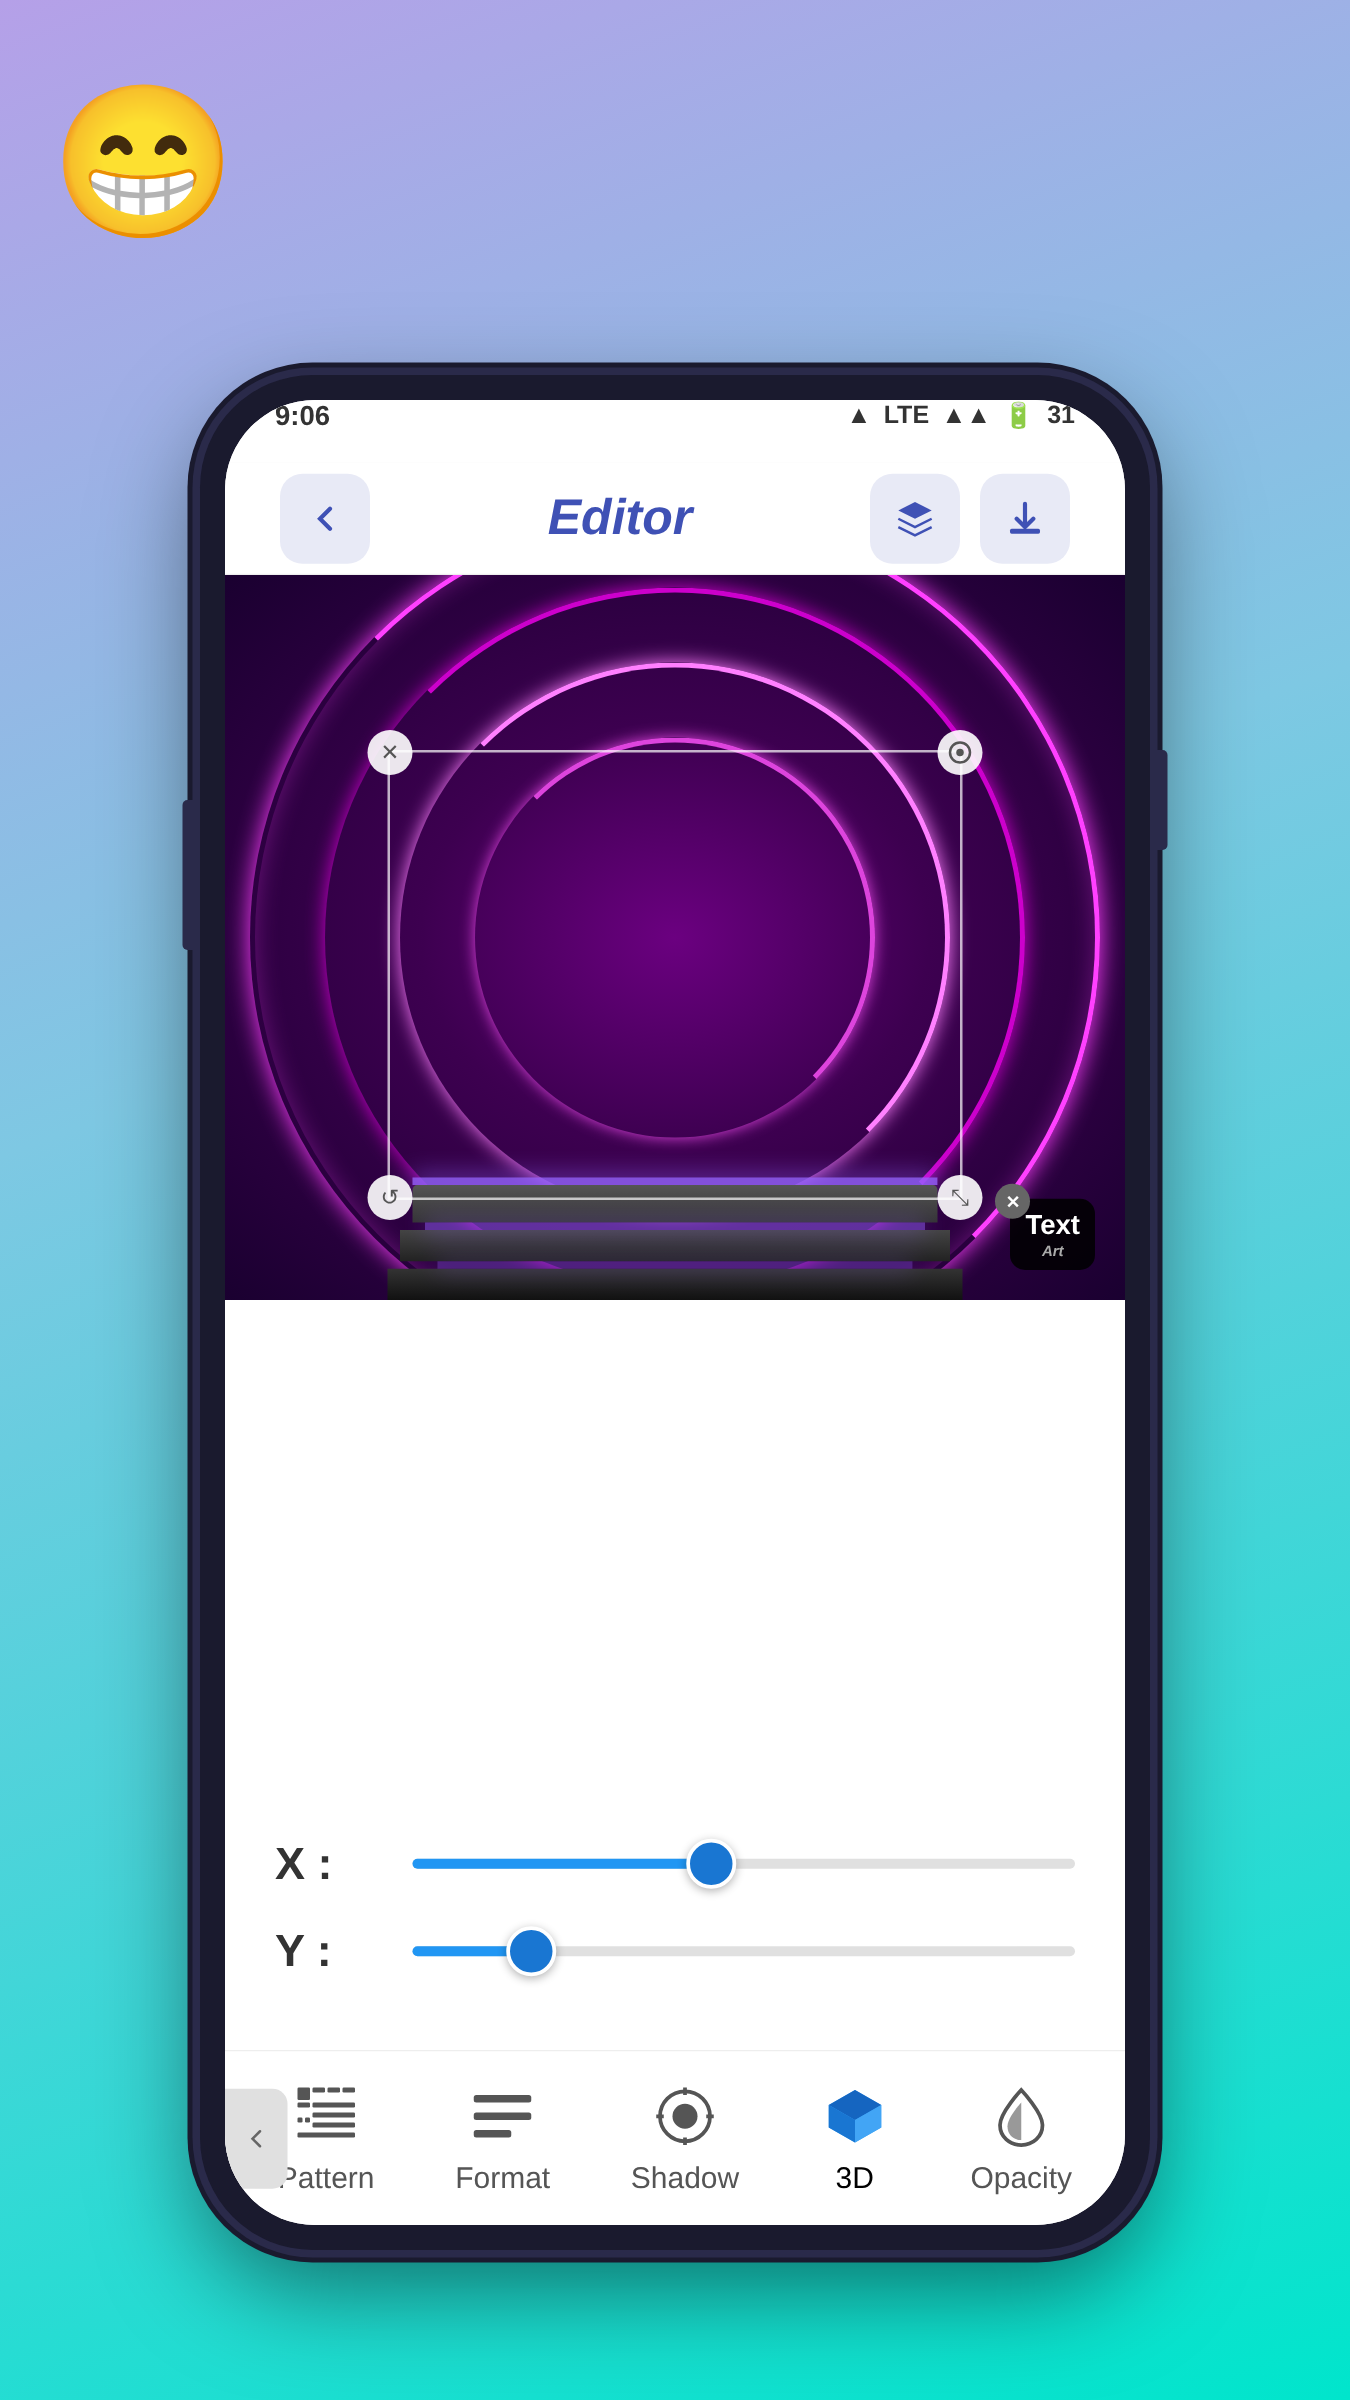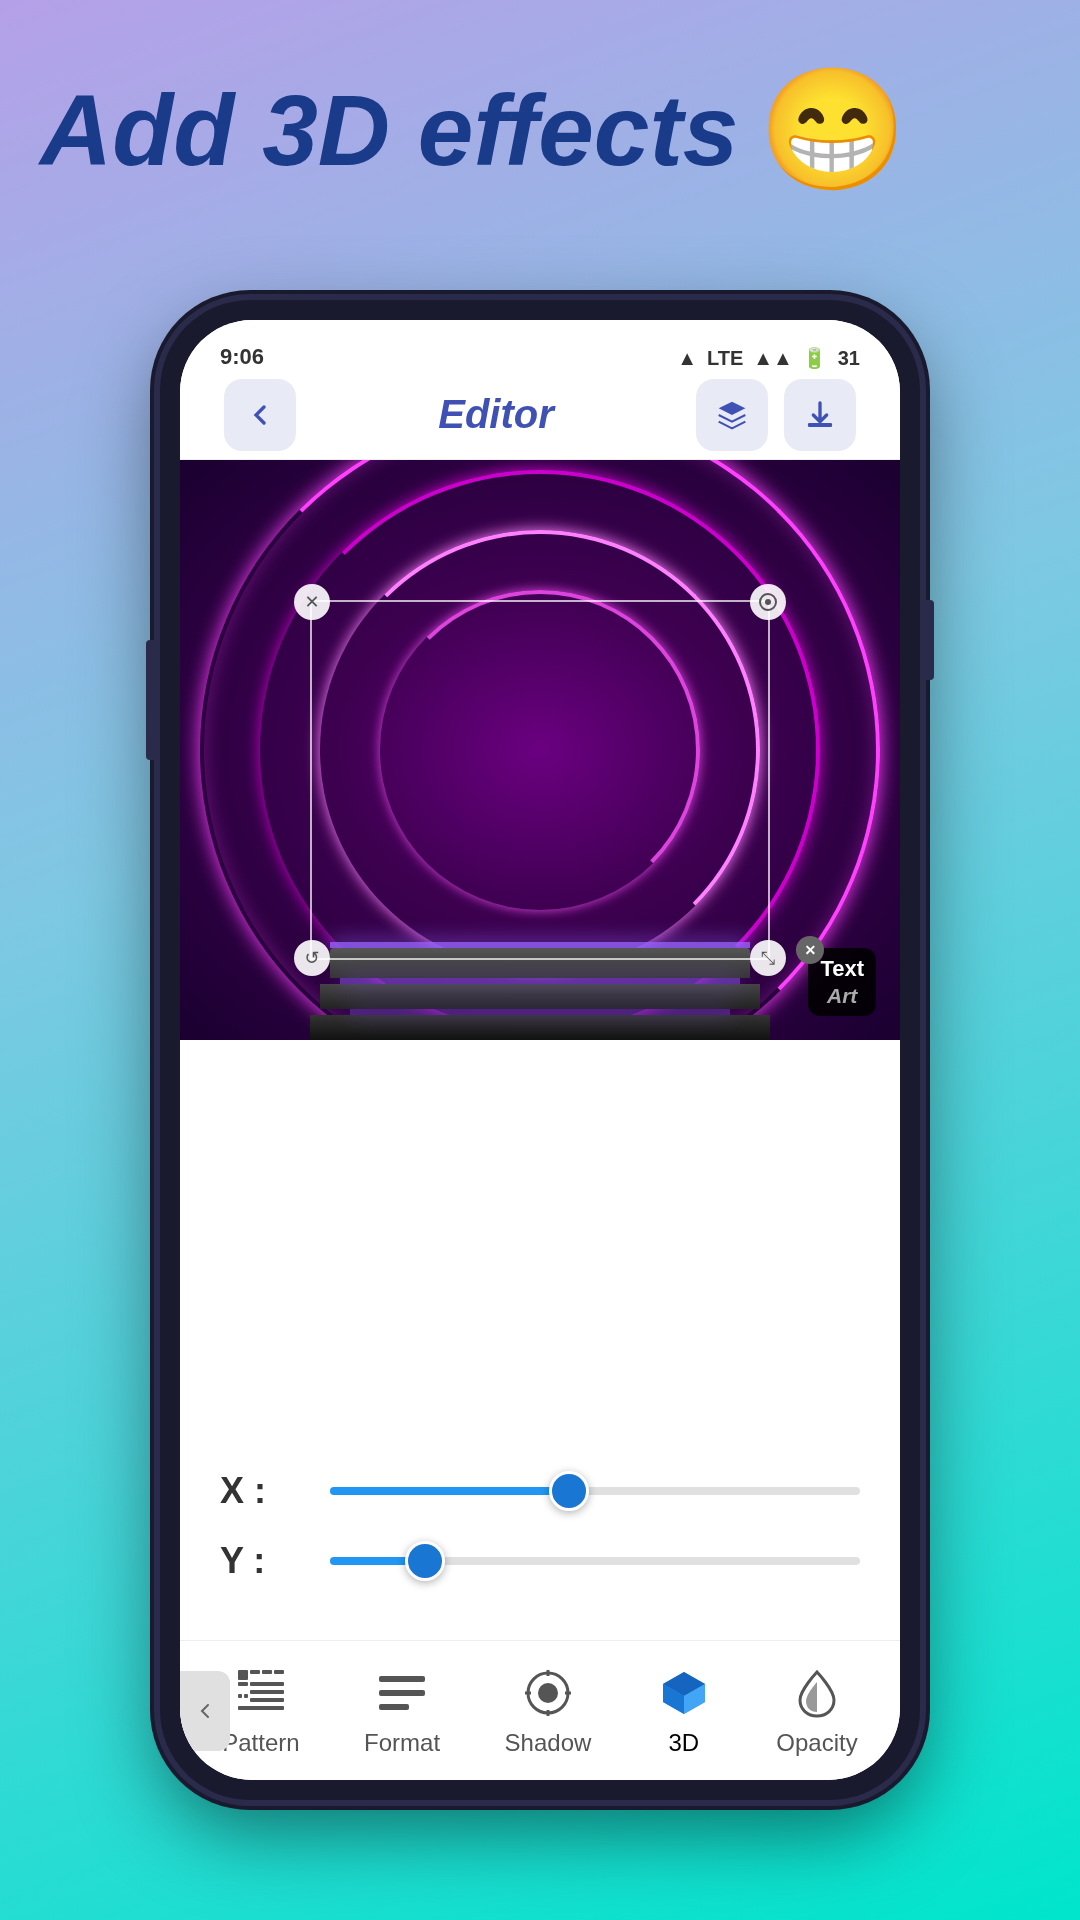--- a/index.html
+++ b/index.html
@@ -64,21 +64,21 @@
       overflow: hidden;
       display: flex;
       flex-direction: column;
     }
 
     
     .status-bar {
       background: white;
       height: 50px;
       display: flex;
-      align-items: flex-end;
+      align-items: flex-start;
       justify-content: space-between;
       padding: 0 40px;
       font-size: 22px;
       font-weight: 600;
       color: #333;
       flex-shrink: 0;
     }
     .status-right {
       display: flex;
       gap: 10px;
@@ -364,21 +364,20 @@
       display: flex;
       align-items: center;
       justify-content: center;
       cursor: pointer;
     }
   </style>
 </head>
 <body>
 
 <div style="position:absolute;top:60px;left:40px;right:40px;display:flex;align-items:center;gap:20px;">
-  <div style="font-size:100px;font-weight:900;font-style:italic;color:#1a3a8a;line-height:1.1;">Add 3D effects</div>
   <div style="font-size:120px;font-style:normal;">😁</div>
 </div>
 
 <div class="phone-wrapper">
   <div class="phone-shell"></div>
   <div class="phone-btn-left"></div>
   <div class="phone-btn-right"></div>
 
   <div class="phone-screen">
 
@@ -445,21 +444,21 @@
                   <circle cx="10" cy="10" r="3" fill="#555"></circle>
                 </svg>
             </div>
             <div class="sel-corner sel-bl">↺</div>
             <div class="sel-corner sel-br">⤡</div>
           </div>
 
           <div class="textart-badge">
             <div class="close-x">✕</div>
             <div>Text</div>
-            <div style="font-style:italic;color:#aaa;font-size:21px;">Art</div>
+            <div style="font-style:italic;color:#aaa;font-size:12px;">Art</div>
           </div>
         </div>
       </div>
 
       <div class="below-image"></div>
     </div>
 
     <div class="sliders-section">
 
       <div class="slider-row">

